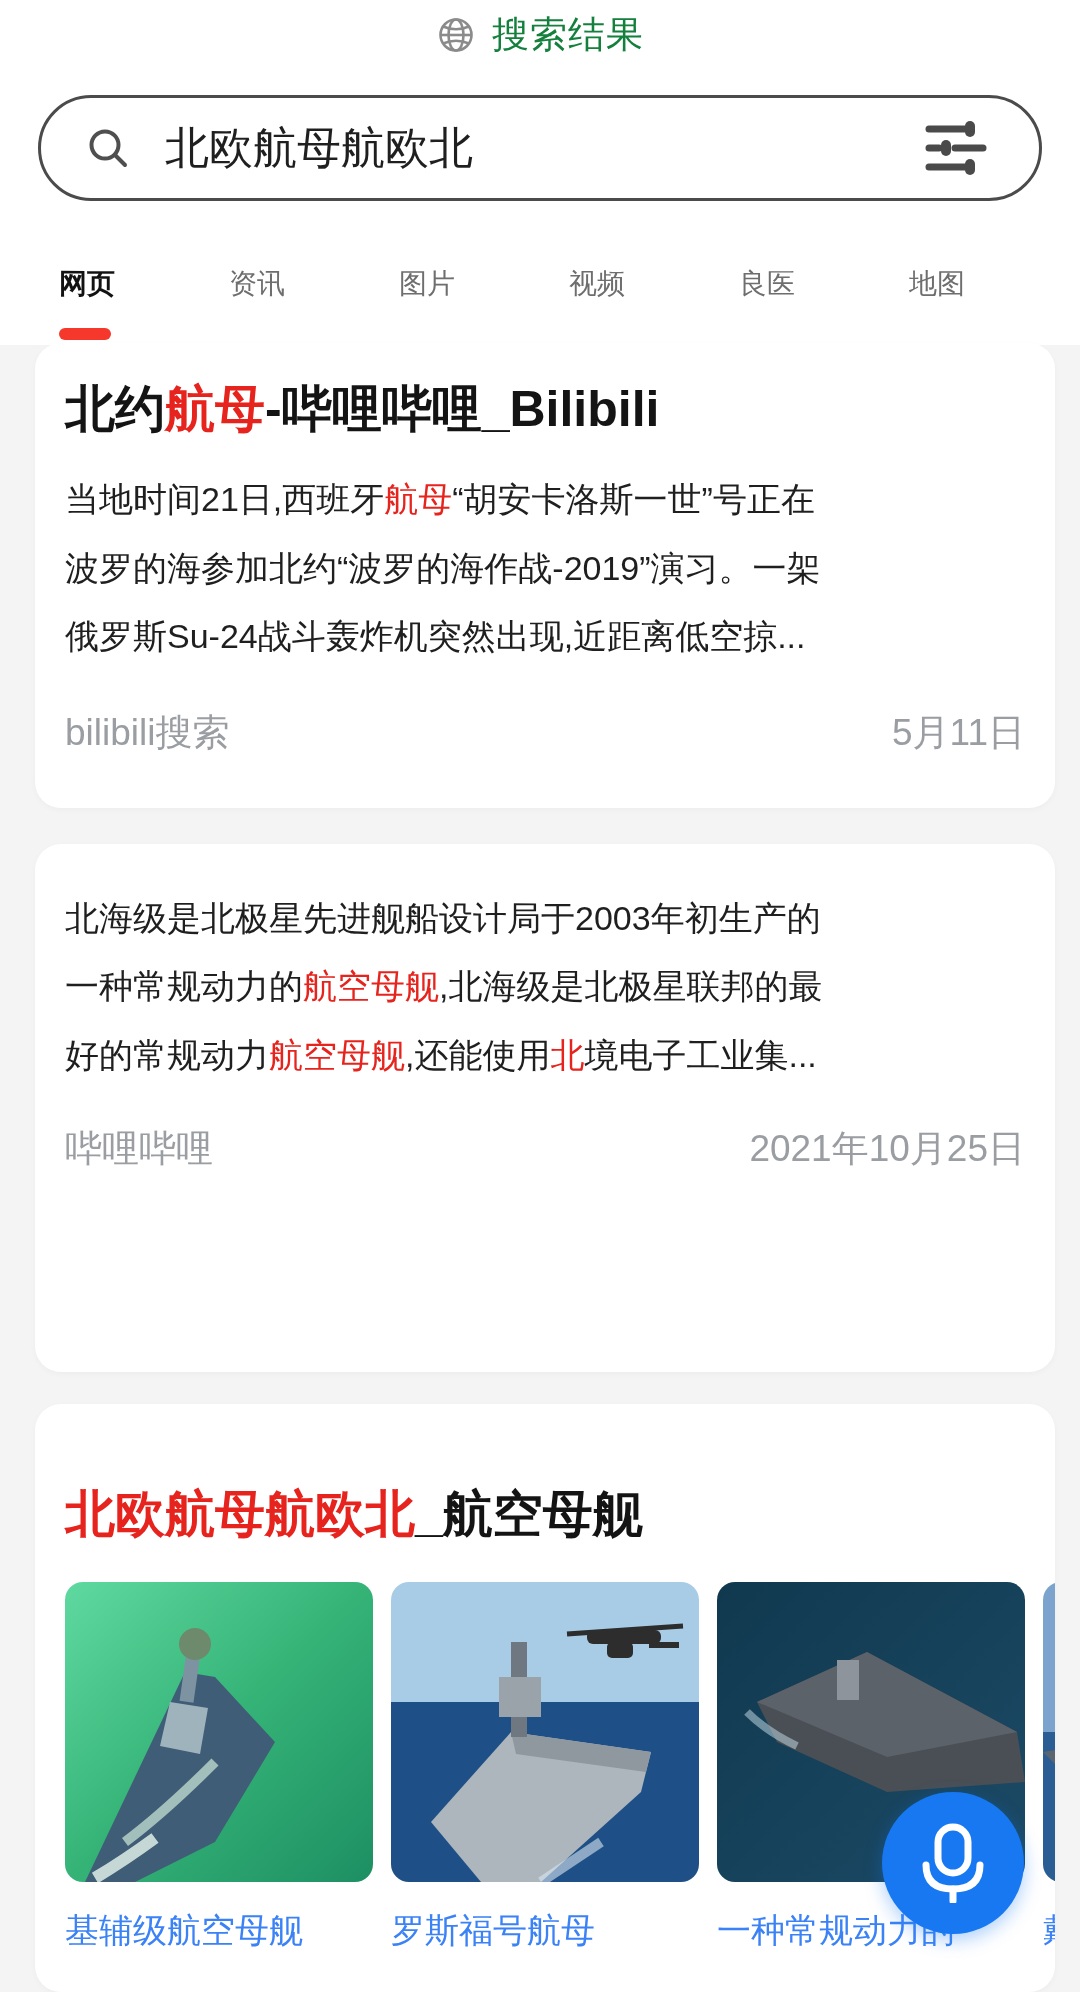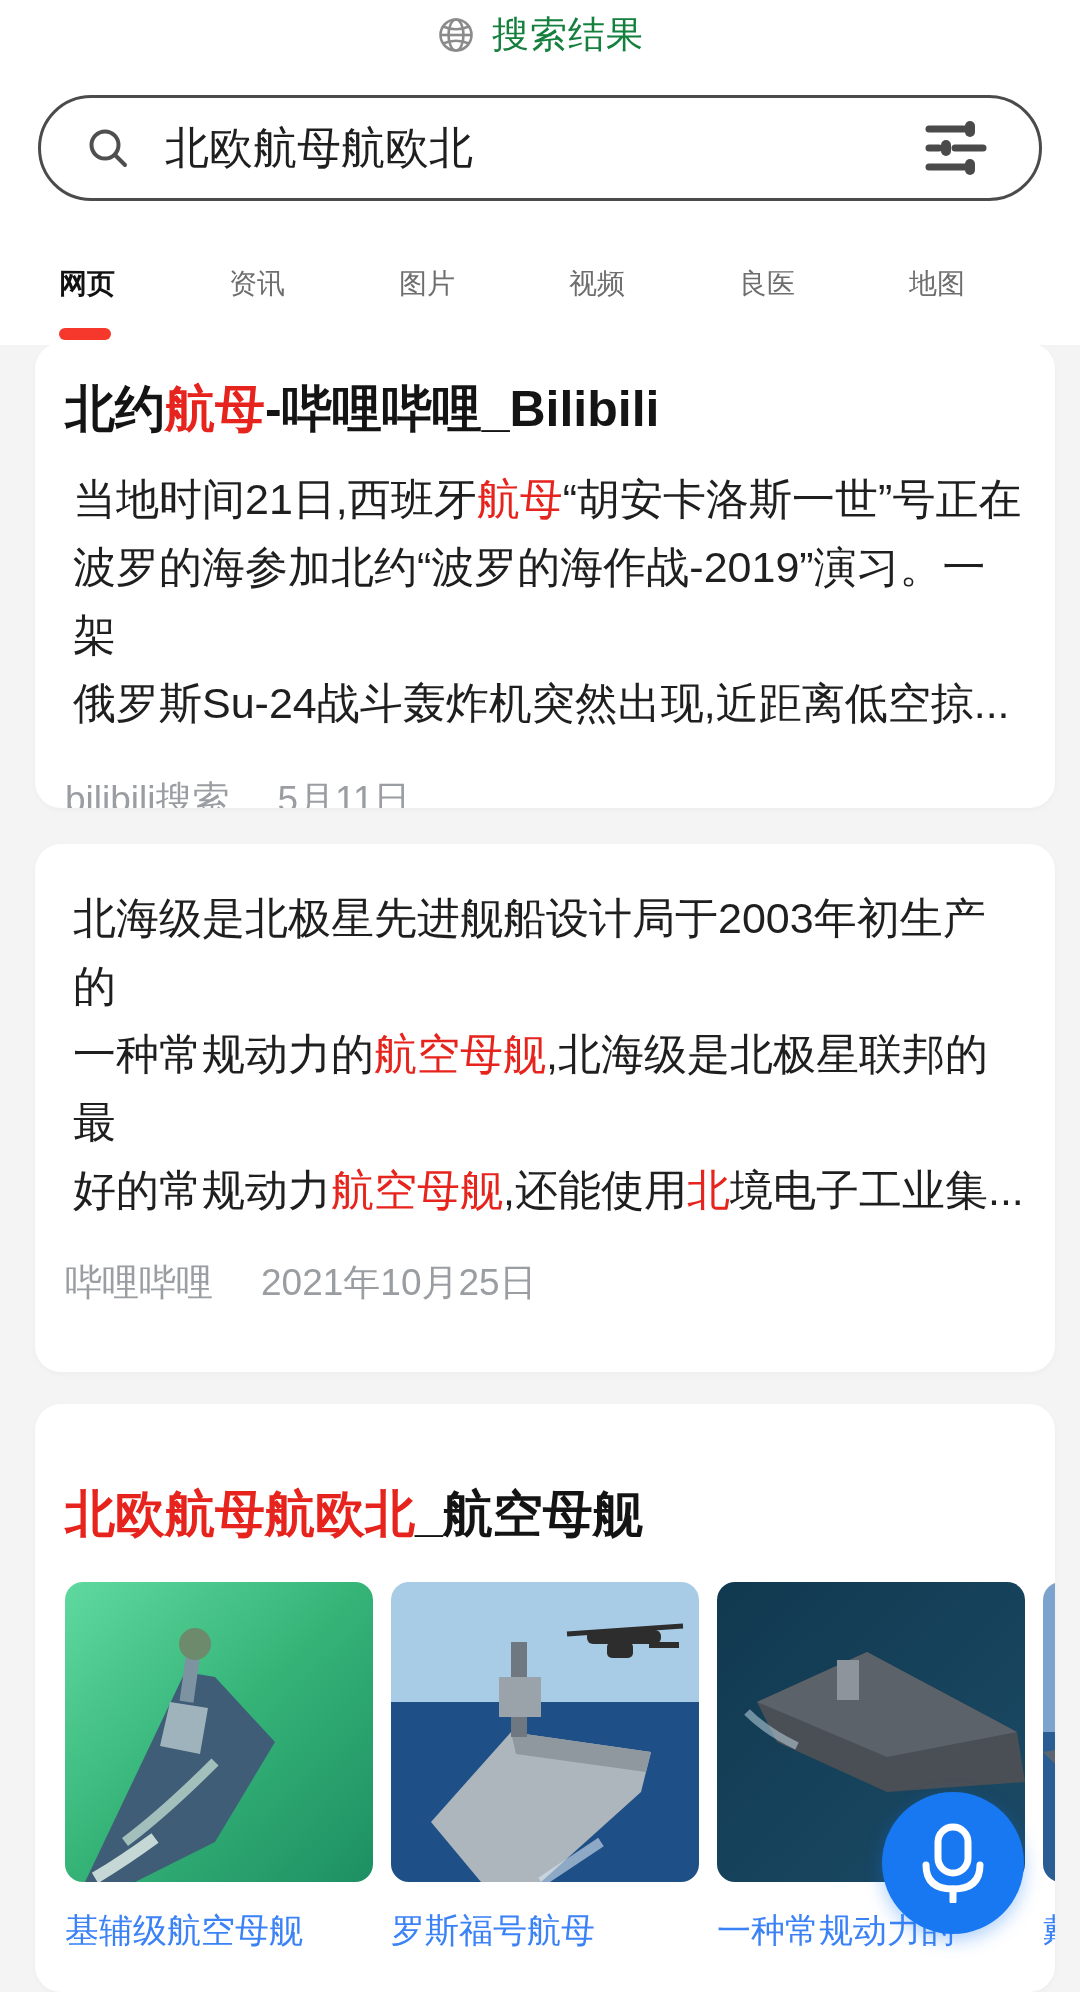--- a/index.html
+++ b/index.html
@@ -46,23 +46,23 @@
     display:block; position:absolute; left:14px; top:74px;
     width:52px; height:12px; border-radius:6px; background:#f5382b;
   }
   
   .card {
     position:absolute; left:35px; width:1020px; background:#fff;
     border-radius:26px; overflow:hidden; box-shadow:0 2px 6px rgba(0,0,0,0.03);
   }
   .card-inner { padding:0 30px; }
   .r-title { font-size:50px; font-weight:700; color:#141414; white-space:pre-wrap; }
-  .r-snippet { font-size:43px; color:#1f1f1f; line-height:68px; white-space:pre-wrap;margin-left:8px; }
-  .hl { color:#e6231c; }
-  .r-meta { display:flex; gap:48px; font-size:37px; color:#9a9da1; }
+  .r-snippet { font-size:34px; color:#1f1f1f; line-height:68px; white-space:pre-wrap; }
+  .hl { color:#e6231c;font-family:Liberation Serif, serif; }
+  .r-meta { display:flex; gap:48px; font-size:37px; color:#9a9da1;justify-content:space-between; }
   #card1 { top:343px; height:465px; }
   #card1 .r-title { padding-top:34px; line-height:64px; }
   #card1 .r-snippet { margin-top:24px; }
   #card1 .r-meta { margin-top:38px; }
   #card2 { top:844px; height:528px; }
   #card2 .r-title { padding-top:36px; line-height:80px; }
   #card2 .r-snippet { margin-top:40px; }
   #card2 .r-meta { margin-top:34px; }
   #card3 { top:1404px; height:588px; }
   #card3 .r-title { padding-top:78px; line-height:64px; }

